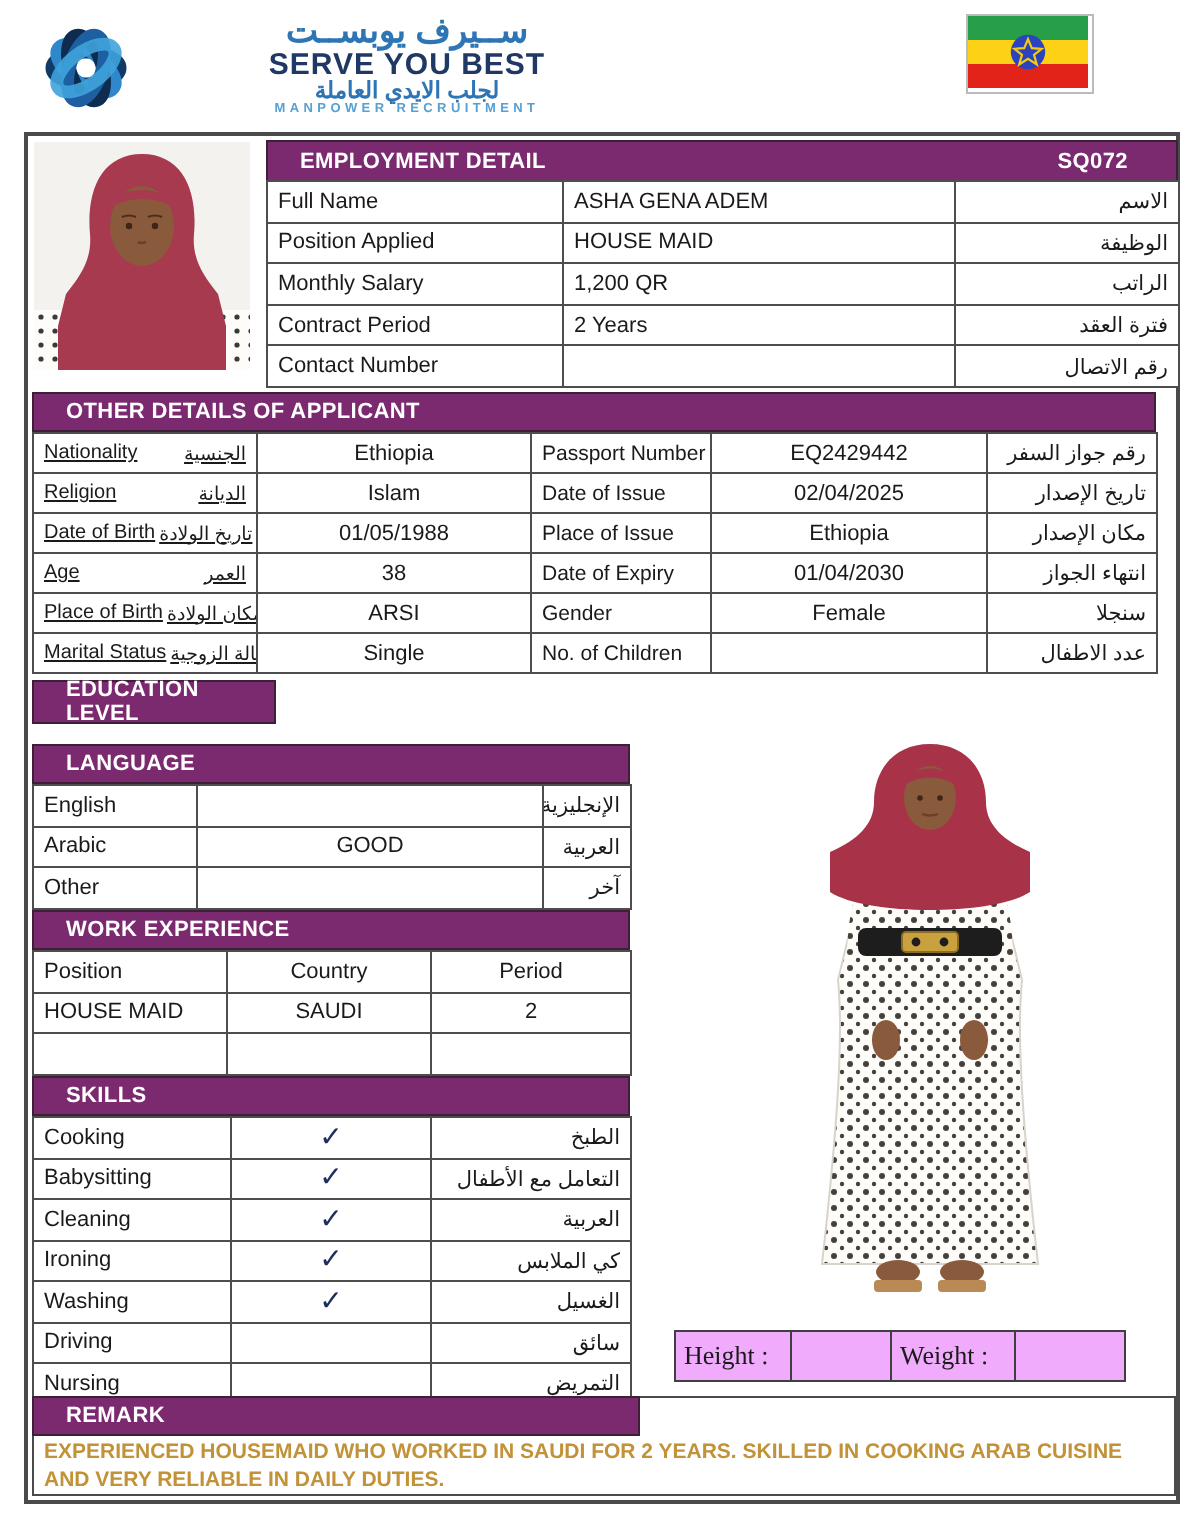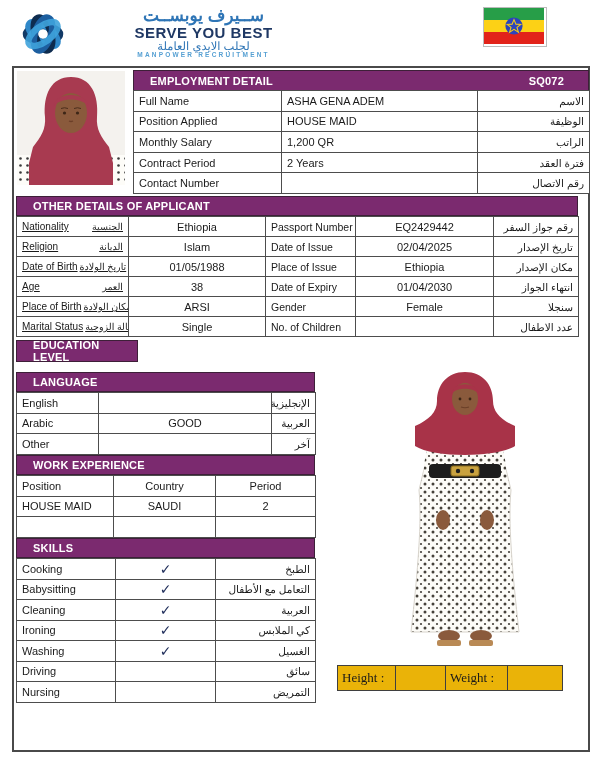--- a/index.html
+++ b/index.html
@@ -4,21 +4,21 @@
 <style>
   html,body{margin:0;padding:0;background:#fff;}
   .page{position:relative;width:600px;height:760px;background:#fff;
         font-family:"Liberation Sans",sans-serif;color:#1a1a1a;overflow:hidden;}
 
   
   .logo-wrap{position:absolute;left:14px;top:4px;display:flex;align-items:center;gap:24px;}
   .logo-text{width:215px;text-align:center;line-height:1.05;}
   .lt-ar{color:#2e75b6;font-weight:bold;font-size:17px;direction:rtl;}
   .lt-en{color:#1f3864;font-weight:bold;font-size:15px;letter-spacing:.5px;}
-  .lt-ar2{color:#2e75b6;font-size:11.5px;font-weight:normal;direction:rtl;}
+  .lt-ar2{color:#2e75b6;font-size:11.5px;font-weight:bold;direction:rtl;}
   .lt-en2{color:#56a0d3;font-size:6.5px;font-weight:bold;letter-spacing:2.2px;}
   .flag{position:absolute;left:483px;top:7px;width:62px;height:38px;border:1px solid #bbb;}
 
   
   .doc-border{position:absolute;left:12px;top:66px;width:578px;height:686px;
               border:2px solid #4a4a4a;box-sizing:border-box;}
 
   .pbar{position:absolute;background:#7b2a6f;color:#fff;font-weight:bold;font-size:11px;
         display:flex;align-items:center;padding:0 16px;box-sizing:border-box;
         border:1px solid #3d1f38;letter-spacing:.2px;}
@@ -51,21 +51,21 @@
   .work-table td{height:19.5px;}
   .skill-table{left:16px;top:558px;width:299px;}
   .skill-table td{height:19.5px;}
   .chk{text-align:center;font-weight:bold;color:#1f2d5a;font-size:14px;font-family:"DejaVu Sans",sans-serif;}
 
   .photo-portrait{position:absolute;left:17px;top:71px;width:108px;height:114px;}
   .photo-full{position:absolute;left:365px;top:368px;width:200px;height:292px;}
 
   .hw-box{position:absolute;left:337px;top:665px;width:226px;height:26px;border:1.5px solid #3f3f3f;
           box-sizing:border-box;display:flex;font-family:"Liberation Serif",serif;font-size:13px;
-          align-items:stretch;background:#eab308;}
+          align-items:stretch;background:#f0abfc;}
   .hw-cell{display:flex;align-items:center;padding:0 4px;border-right:1.5px solid #3f3f3f;box-sizing:border-box;}
   .hw-cell:last-child{border-right:none;}
 
   .remark-box{position:absolute;left:16px;top:698px;width:572px;height:50px;
               border:1.5px solid #4a4a4a;box-sizing:border-box;background:#fff;}
   .remark-label{position:absolute;left:-1px;top:-1px;width:304px;height:20px;}
   .remark-text{position:absolute;left:5px;top:21px;width:560px;color:#c19238;font-weight:bold;
                font-size:10.5px;line-height:13.5px;}
 </style>
 </head>
@@ -390,14 +390,20 @@
     <rect x="104" y="272" width="24" height="6" rx="2" fill="#b98a55"></rect>
   </svg>
 
   <div class="hw-box">
     <div class="hw-cell" style="width:58px;">Height :</div>
     <div class="hw-cell" style="width:50px;"></div>
     <div class="hw-cell" style="width:62px;">Weight :</div>
     <div class="hw-cell" style="flex:1;"></div>
   </div>
 
+  <div class="remark-box">
+    <div class="pbar remark-label">
+      <span>REMARK</span>
+    </div>
+    <div class="remark-text">EXPERIENCED HOUSEMAID WHO WORKED IN SAUDI FOR 2 YEARS. SKILLED IN COOKING ARAB CUISINE AND VERY RELIABLE IN DAILY DUTIES.</div>
+  </div>
 
 </div>
 
 </body></html>

